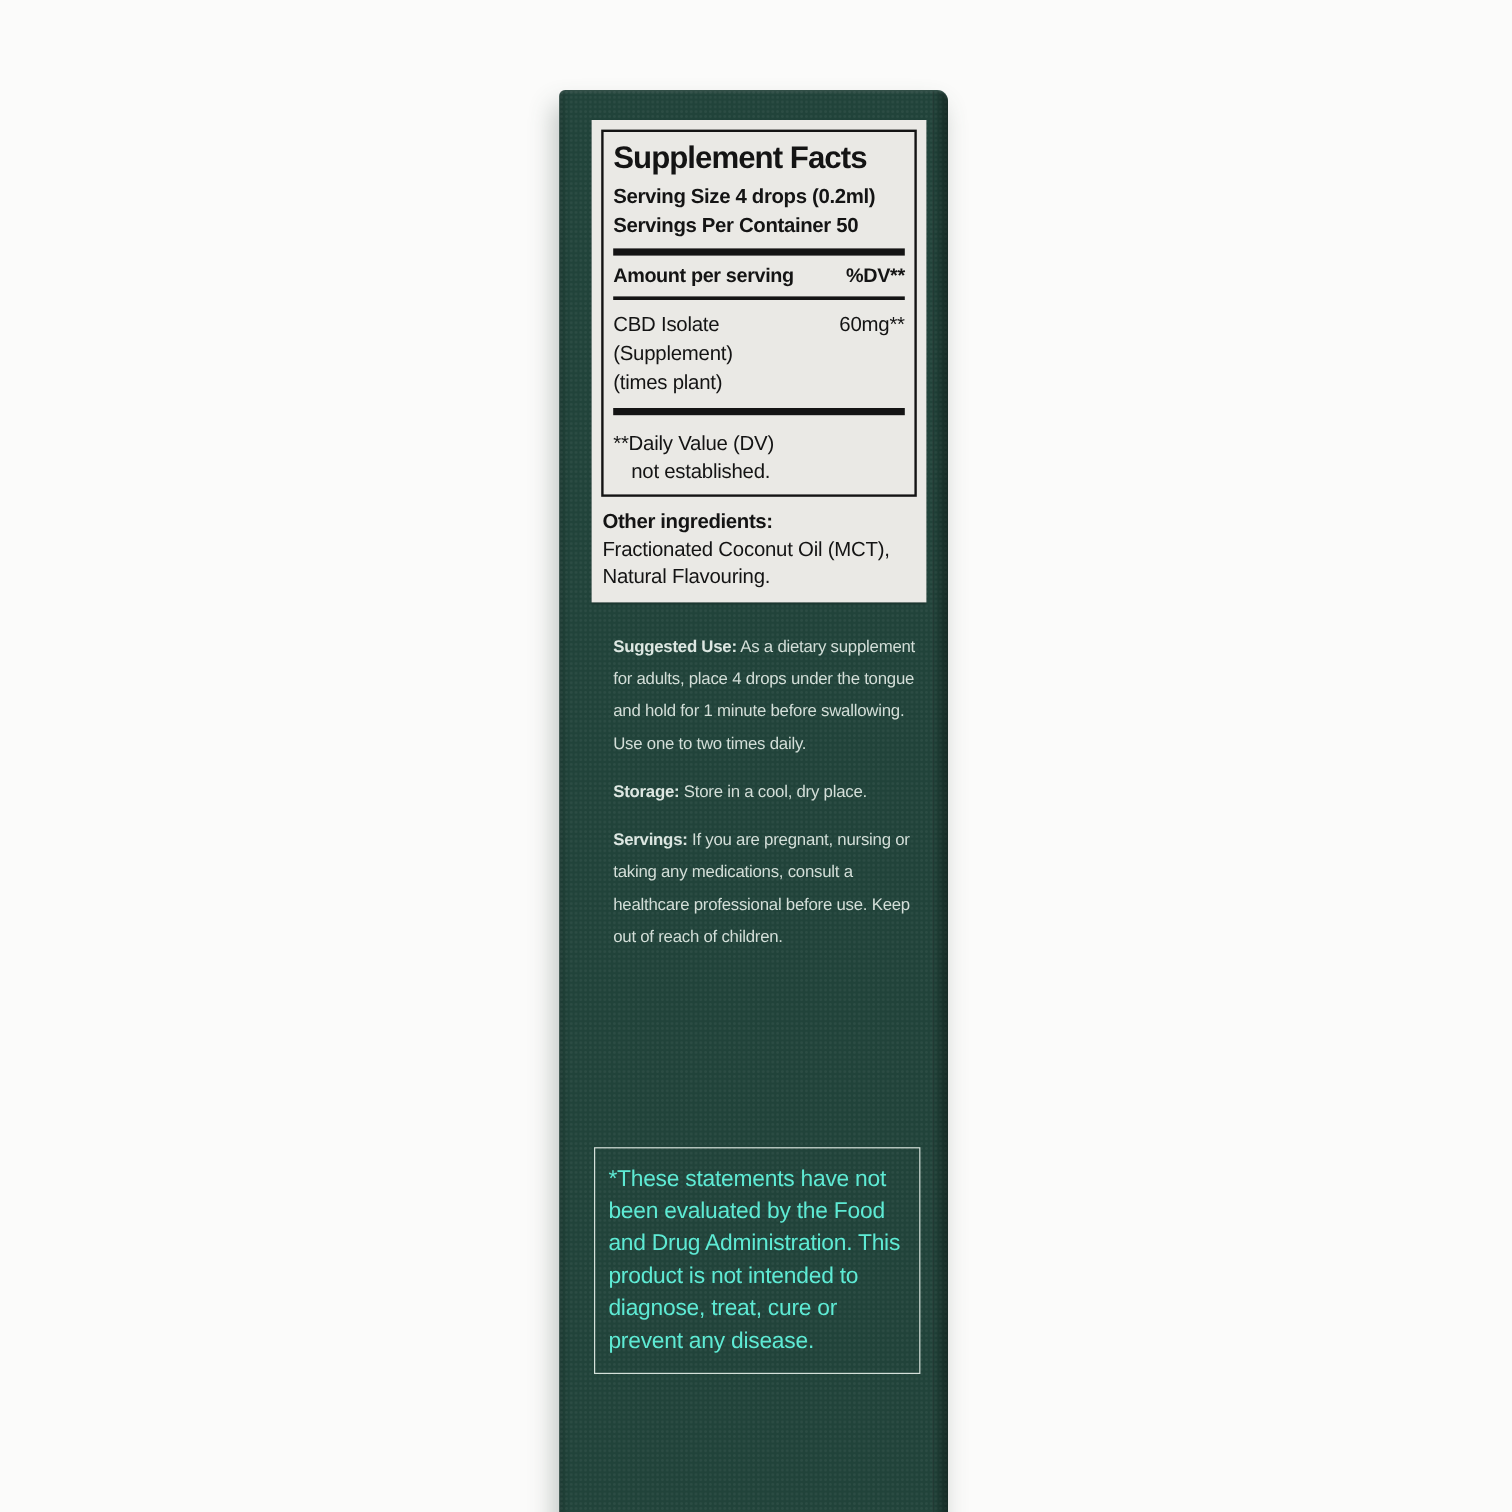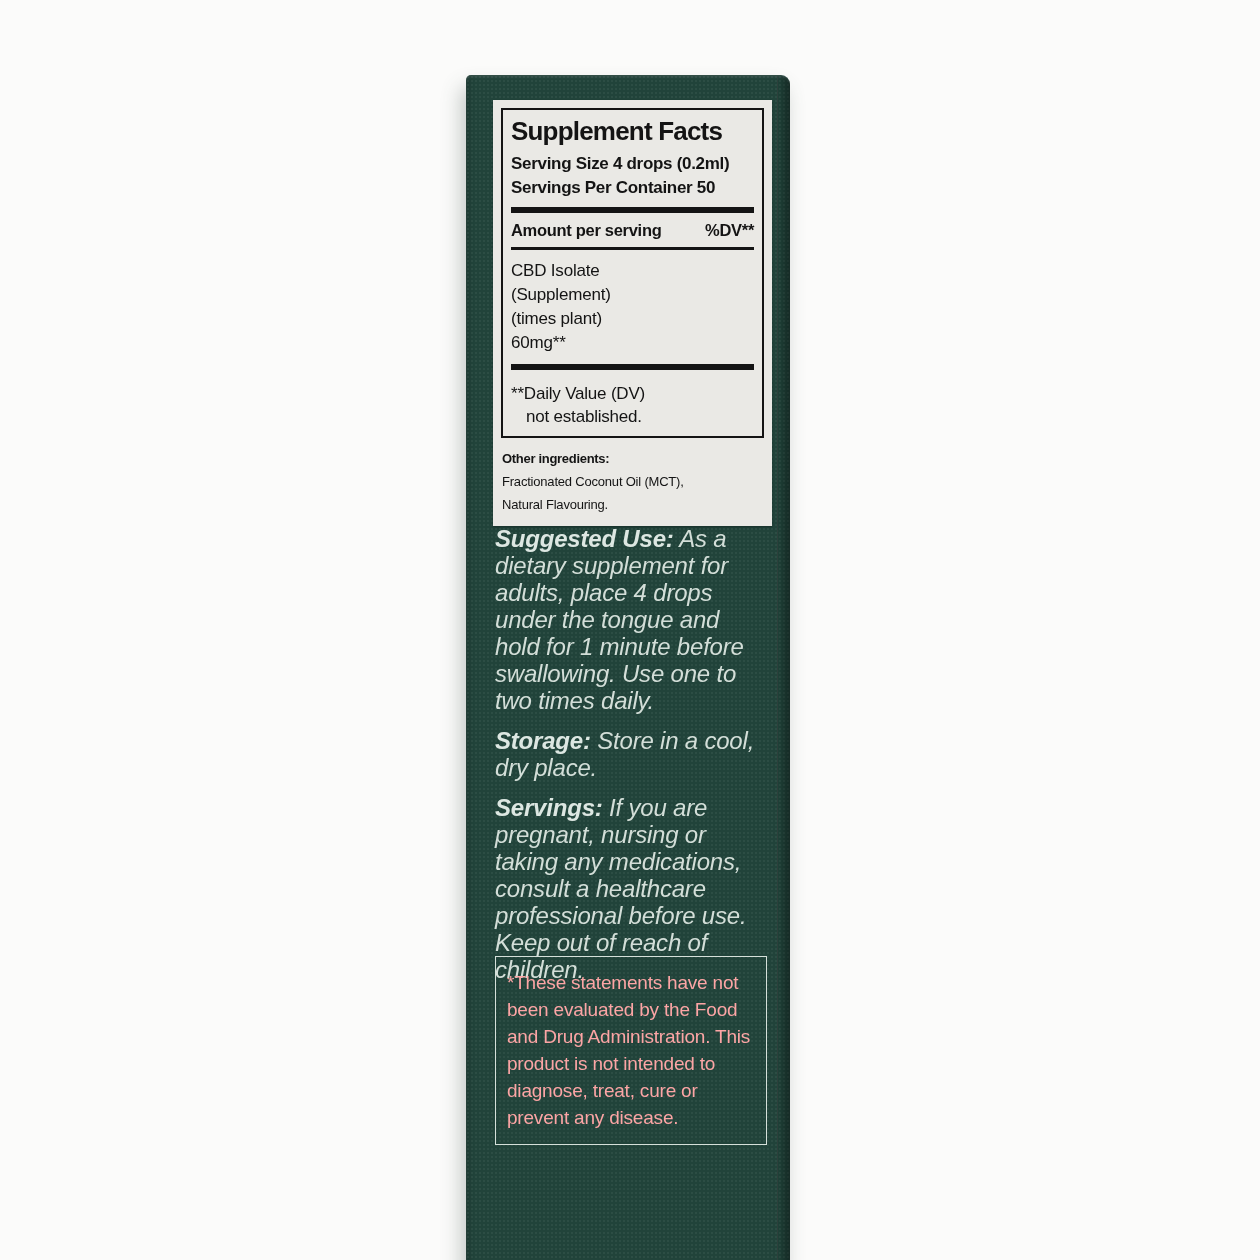--- a/index.html
+++ b/index.html
@@ -47,43 +47,43 @@
   }
   .serv-line{font-size:17px;font-weight:bold;line-height:24px;letter-spacing:-0.3px;}
   .bar{background:#141414;height:6px;margin:7px 0;}
   .bar.thin{height:2.5px;margin:5px 0 7px;}
   .sf-header-row{
     display:flex;justify-content:space-between;align-items:baseline;
     font-weight:bold;font-size:16.5px;letter-spacing:-0.3px;padding:1px 0 2px;text-align:center;
   }
   .sf-ing-row{
     display:flex;justify-content:space-between;align-items:flex-start;
-    font-size:17px;line-height:24px;letter-spacing:-0.2px;padding:2px 0 2px;flex-direction:column;
+    font-size:17px;line-height:24px;letter-spacing:-0.2px;padding:2px 0 2px;
   }
   .ing-name span{display:block;}
   .ing-amount{white-space:nowrap;}
   .dv-note{font-size:17px;line-height:23px;letter-spacing:-0.2px;padding-top:5px;}
   .dv-note .indent{display:block;padding-left:15px;}
-  .other{padding:9px 1px 0;font-size:13px;line-height:23px;letter-spacing:-0.2px;}
+  .other{padding:9px 1px 0;font-size:17px;line-height:23px;letter-spacing:-0.2px;}
   .other strong{display:block;letter-spacing:-0.3px;}
   .other span{display:block;}
 
   
   .directions{
-    position:absolute;left:29px;top:450px;width:266px;
-    color:#d3ded8;font-size:24px;line-height:27px;letter-spacing:-0.2px;font-style:italic;
+    position:absolute;left:45px;top:450px;width:266px;
+    color:#d3ded8;font-size:14px;line-height:27px;letter-spacing:-0.2px;
   }
   .directions p{margin:0 0 13px;}
   .directions strong{font-weight:bold;color:#dde7e2;}
 
   .disclaimer-box{
     position:absolute;left:29px;top:881px;width:272px;box-sizing:border-box;
     border:1.5px solid #d5e0da;
     padding:12px 11px 13px;
-    color:#fca5a5;font-size:19px;line-height:27px;letter-spacing:-0.2px;
+    color:#5eead4;font-size:19px;line-height:27px;letter-spacing:-0.2px;
   }
 </style>
 </head>
 <body>
 
 <div class="stage">
   <div class="box">
 
     <div class="box-side"></div>
 

